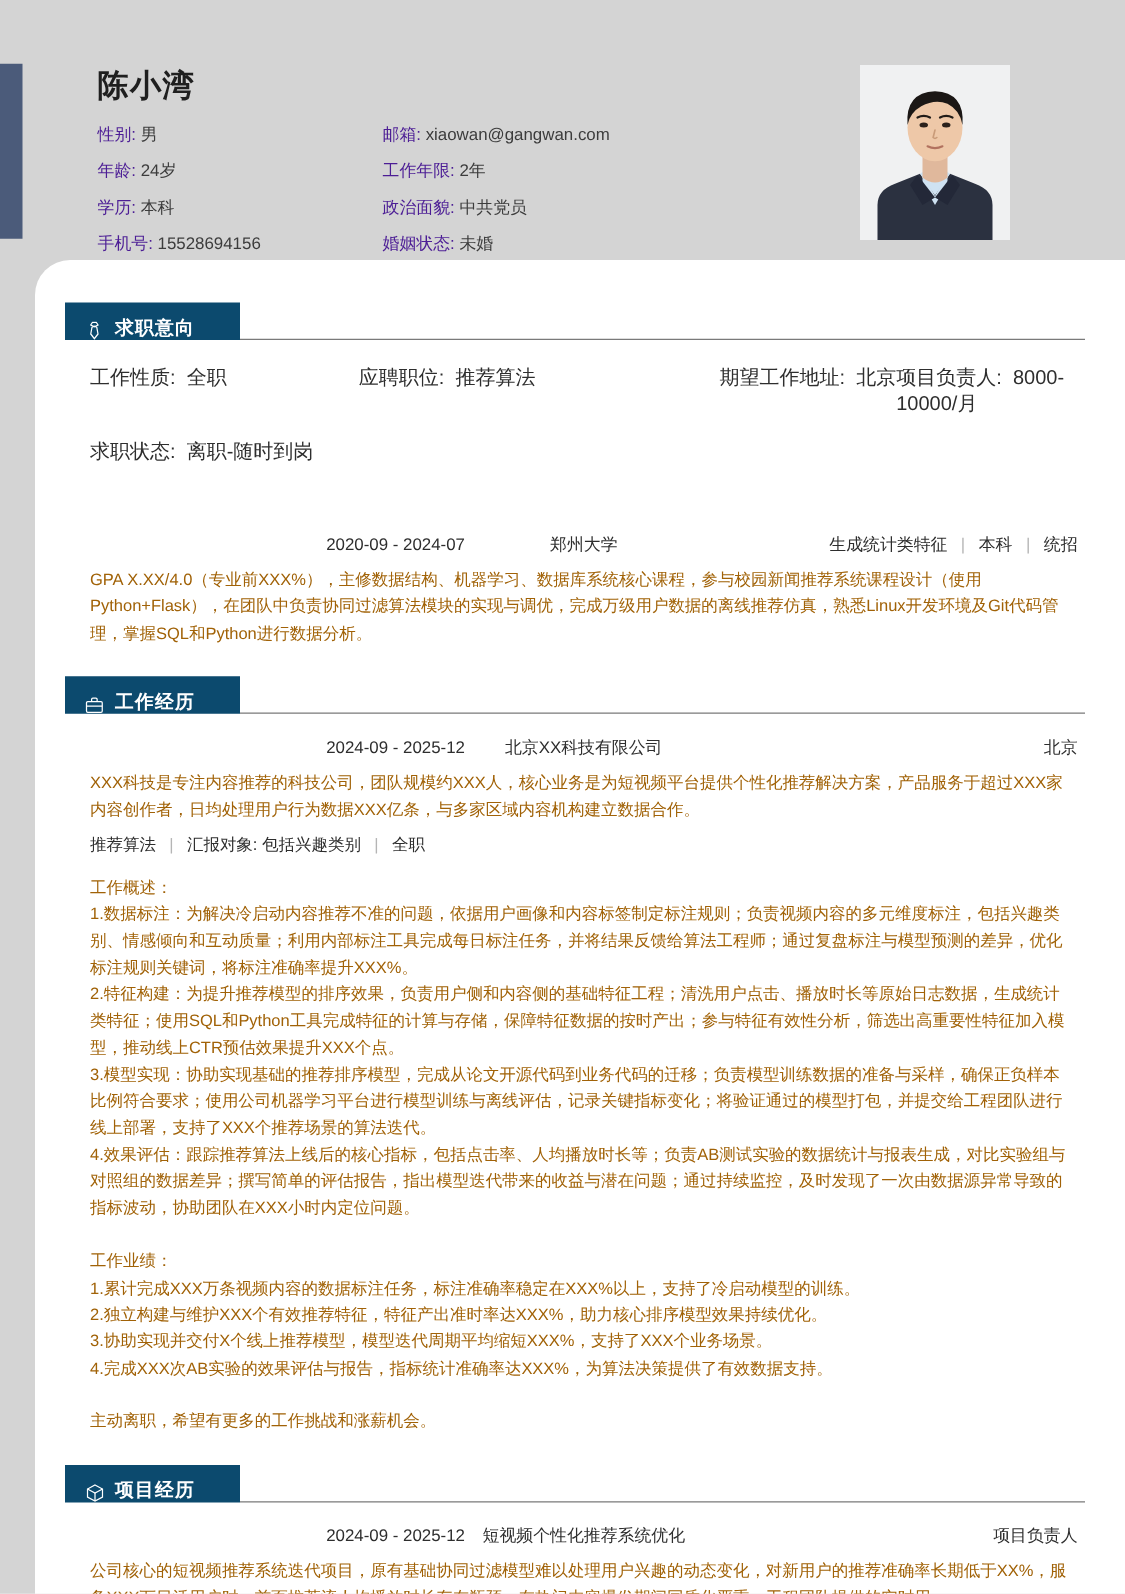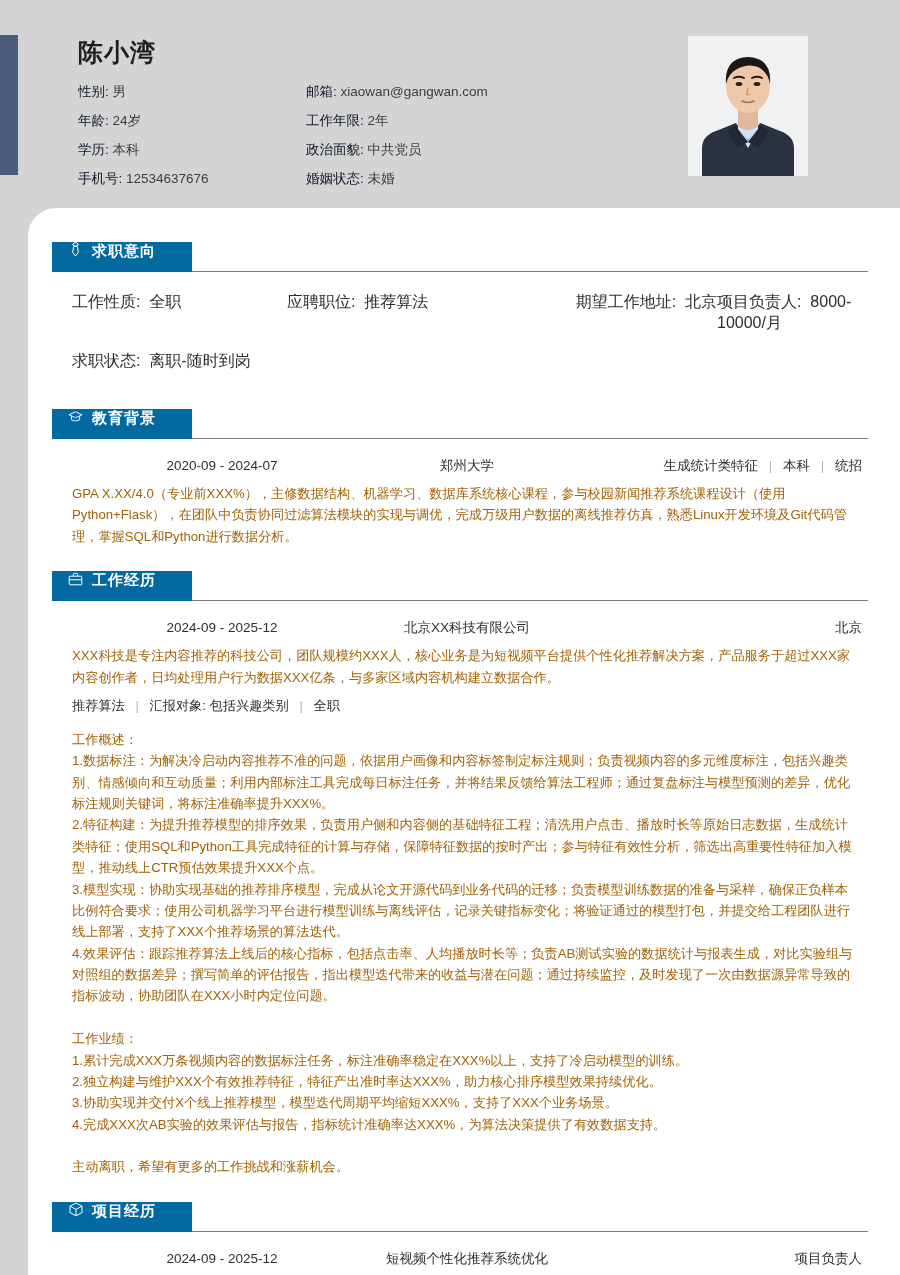--- a/index.html
+++ b/index.html
@@ -15,20 +15,21 @@
     font-family: "Liberation Sans", "DejaVu Sans", sans-serif;
     color: #333333;
     position: relative;
   }
 
   
   .header {
     position: relative;
     height: 208px;
     padding: 36px 0 0 0;
+    margin-top: 16px;
   }
 
   .accent-bar {
     position: absolute;
     left: 0;
     top: 35px;
     width: 18px;
     height: 140px;
     background: #4b5b7a;
   }
@@ -52,21 +53,21 @@
     grid-template-columns: 228px auto;
     row-gap: 11px;
   }
 
   .info-item {
     font-size: 13.5px;
     color: #3c3c3c;
     white-space: nowrap;
   }
 
-  .info-item .lbl { color: #0f172a; }
+  .info-item .lbl { color: #4c1d95; }
   .info-item .val { color: #3c3c3c; }
 
   .photo {
     position: absolute;
     left: 688px;
     top: 36px;
     width: 120px;
     height: 140px;
     background: #f2f3f4;
     overflow: hidden;
@@ -88,24 +89,24 @@
   
   .section { margin-bottom: 0; }
 
   .sec-head {
     display: flex;
     align-items: stretch;
     margin-bottom: 0;
   }
 
   .sec-head-box {
-    background: #0369a1;
+    background: #0c4a6e;
     height: 30px;
     display: flex;
-    align-items: flex-start;
+    align-items: flex-end;
     padding: 0 22px 0 16px;
     min-width: 140px;
   }
 
   .sec-icon {
     width: 15px;
     height: 15px;
     margin-right: 9px;
     flex: 0 0 auto;
     display: flex;
@@ -130,21 +131,21 @@
   }
 
   
   .entry-row {
     display: flex;
     align-items: baseline;
     font-size: 13.5px;
     color: #2e2e2e;
     padding: 18px 6px 0 20px;
   }
-  .entry-row .c-left   { flex: 0 0 300px; text-align: center; }
+  .entry-row .c-left   { flex: 0 0 300px; text-align: right; }
   .entry-row .c-mid    { flex: 1 1 auto;  text-align: center; }
   .entry-row .c-right  { flex: 0 0 300px; text-align: right; }
 
   .meta-sep { color: #b5b5b5; margin: 0 7px; }
 
   .body-text {
     font-size: 13.2px;
     line-height: 1.62;
     color: #a16207;
     padding: 8px 10px 0 20px;
@@ -207,21 +208,21 @@
         <span class="lbl">学历:</span>
         <span class="val">本科</span>
       </div>
       <div class="info-item">
         <span class="lbl">政治面貌:</span>
         <span class="val">中共党员</span>
       </div>
 
       <div class="info-item">
         <span class="lbl">手机号:</span>
-        <span class="val">12534637676</span>
+        <span class="val">15528694156</span>
       </div>
       <div class="info-item">
         <span class="lbl">婚姻状态:</span>
         <span class="val">未婚</span>
       </div>
     </div>
   </div>
 
   <div class="photo">
     <svg viewBox="0 0 120 140" preserveAspectRatio="xMidYMid slice">
@@ -293,32 +294,20 @@
       <div class="intent-row">
         <div class="f1">
           <span>求职状态:</span>
           &nbsp;<span>离职-随时到岗</span>
         </div>
       </div>
     </div>
   </div>
 
   <div class="section pad-b-sec">
-    <div class="sec-head">
-      <div class="sec-head-box">
-        <span class="sec-icon">
-          <svg width="16" height="14" viewBox="0 0 16 14">
-            <path d="M8 1.4 L15 4.6 L8 7.8 L1 4.6 Z" fill="none" stroke="#fff" stroke-width="1"></path>
-            <path d="M3.6 5.9 V10 Q8 12.6 12.4 10 V5.9" fill="none" stroke="#fff" stroke-width="1"></path>
-          </svg>
-        </span>
-        <span class="sec-title">教育背景</span>
-      </div>
-      <div class="sec-rule"></div>
-    </div>
 
     <div>
       <div class="entry-row">
         <div class="c-left">2020-09 - 2024-07</div>
         <div class="c-mid">郑州大学</div>
         <div class="c-right">
           <span>生成统计类特征</span>
           <span class="meta-sep">|</span>
           <span>本科</span>
           <span class="meta-sep">|</span>

